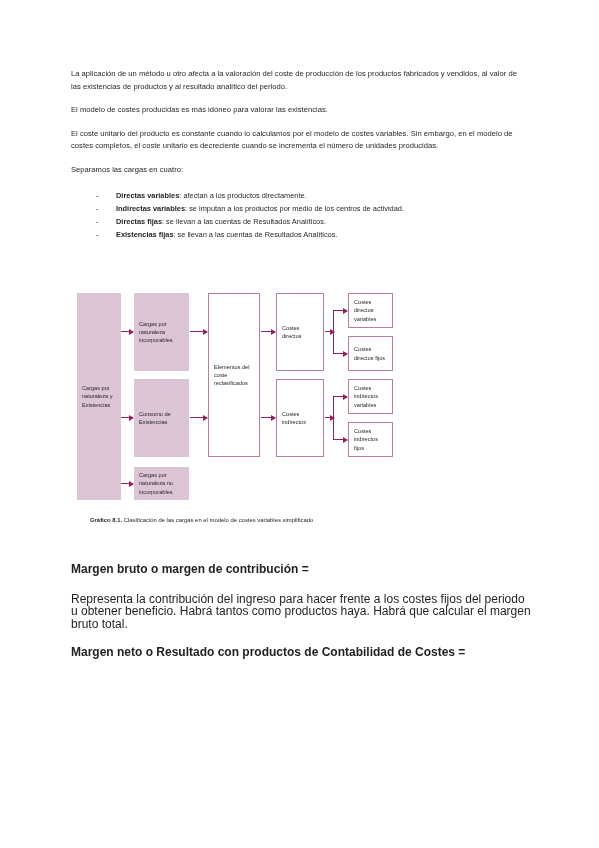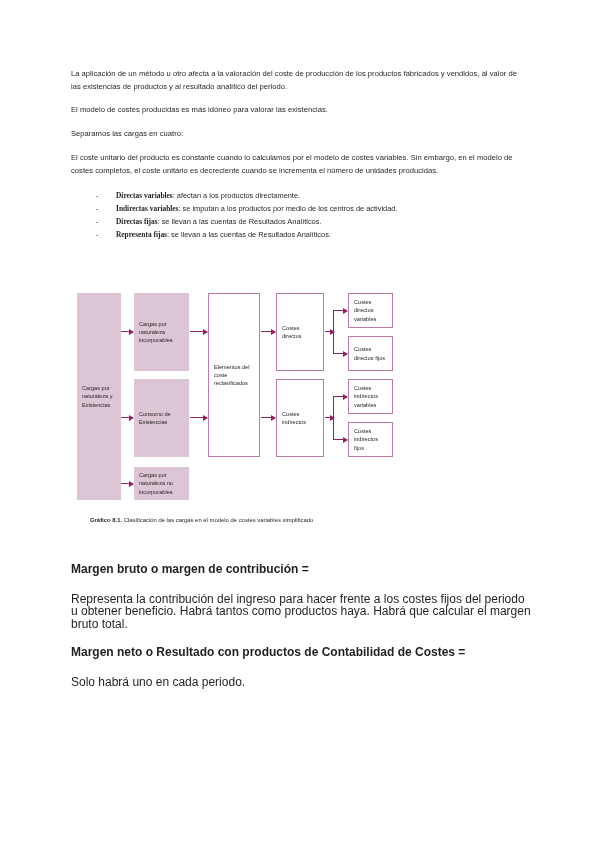--- a/index.html
+++ b/index.html
@@ -52,21 +52,21 @@
     line-height: 13.2px;
     position: relative;
     padding-left: 20px;
     color: #231f20;
   }
   ul.bullets li .dash {
     position: absolute;
     left: 0;
     top: 0;
   }
-  ul.bullets li b { font-weight: bold; font-family: Liberation Serif, serif; }
+  ul.bullets li b { font-weight: bold; }
 
   
   .figure {
     position: absolute;
     left: 77px;
     top: 293px;
     width: 322px;
     height: 213px;
   }
 
@@ -140,35 +140,35 @@
   .lower p b { font-weight: normal; text-align: right; }
 </style>
 </head>
 <body>
 
 <div class="page">
 
   <div class="content">
     <p class="para">La aplicación de un método u otro afecta a la valoración del coste de producción de los productos fabricados y vendidos, al valor de las existencias de productos y al resultado analítico del periodo.</p>
     <p class="para">El modelo de costes producidas es más idóneo para valorar las existencias.</p>
+    <p class="para">El coste unitario del producto es constante cuando lo calculamos por el modelo de costes variables. Sin embargo, en el modelo de costes completos, el coste unitario es decreciente cuando se incrementa el número de unidades producidas.</p>
     <p class="para tight">Separamos las cargas en cuatro:</p>
-    <p class="para">El coste unitario del producto es constante cuando lo calculamos por el modelo de costes variables. Sin embargo, en el modelo de costes completos, el coste unitario es decreciente cuando se incrementa el número de unidades producidas.</p>
 
     <ul class="bullets">
       <li>
         <span class="dash">-</span><b>Directas variables</b><span>: afectan a los productos directamente.</span>
       </li>
       <li>
         <span class="dash">-</span><b>Indirectas variables</b><span>: se imputan a los productos por medio de los centros de actividad.</span>
       </li>
       <li>
         <span class="dash">-</span><b>Directas fijas</b><span>: se llevan a las cuentas de Resultados Analíticos.</span>
       </li>
       <li>
-        <span class="dash">-</span><b>Representa fijas</b><span>: se llevan a las cuentas de Resultados Analíticos.</span>
+        <span class="dash">-</span><b>Existencias fijas</b><span>: se llevan a las cuentas de Resultados Analíticos.</span>
       </li>
     </ul>
   </div>
 
   <div class="figure">
 
     <div class="fig-box filled" style="left:0px; top:0px; width:44px; height:207px;">
       <span class="txt">Cargas por naturaleza y Existencias</span>
     </div>
 
@@ -238,16 +238,15 @@
   </div>
 
   <div class="caption">
     <b>Gráfico 8.1.</b><span> Clasificación de las cargas en el modelo de costes variables simplificado</span>
   </div>
 
   <div class="lower">
     <p class="heading">Margen bruto o margen de contribución =</p>
     <p><span>Representa la contribución del ingreso para hacer frente a los costes fijos del periodo u obtener beneficio. Habrá tantos como productos haya. Habrá que calcular el </span><b>margen bruto total</b><span>.</span></p>
     <p class="heading">Margen neto o Resultado con productos de Contabilidad de Costes =</p>
-    <p>Solo habrá uno en cada periodo.</p>
   </div>
 
 </div>
 
 </body></html>

